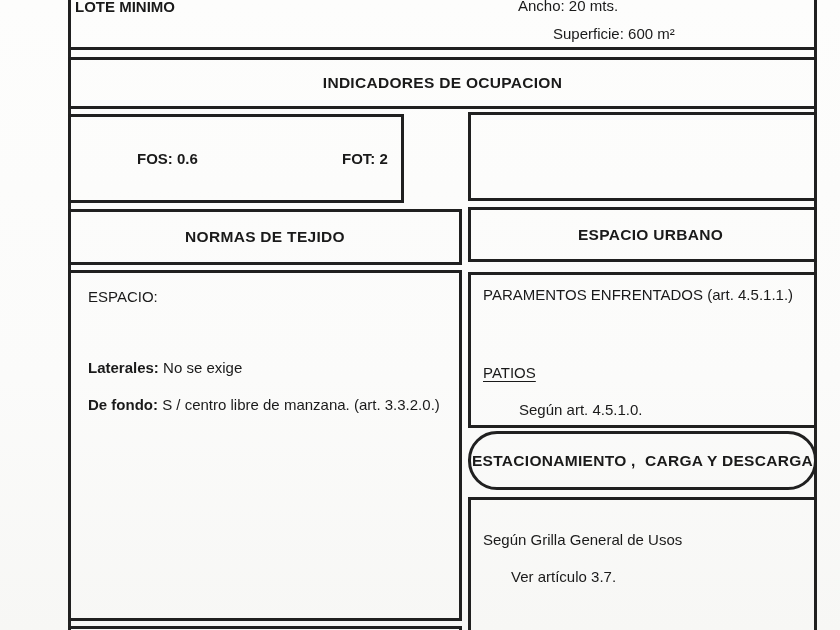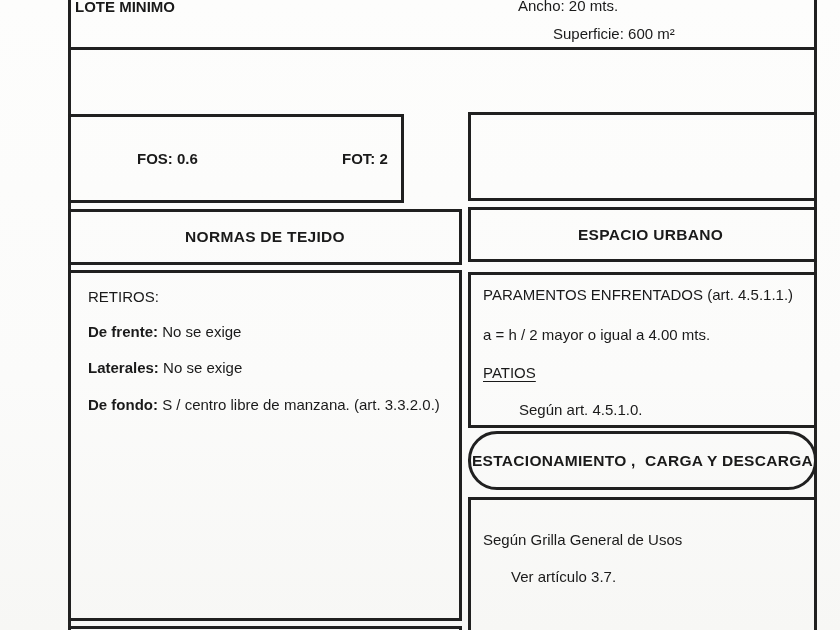--- a/index.html
+++ b/index.html
@@ -71,44 +71,45 @@
 
   <div class="vline left"></div>
   <div class="vline right"></div>
 
   <div class="box" id="box-lote">
     <span class="abs b" style="left:4px; top:4px;">LOTE MINIMO</span>
     <span class="abs" style="left:447px; top:3px;">Ancho: 20 mts.</span>
     <span class="abs" style="left:482px; top:23px;margin-top:8px;">Superficie: 600 m²</span>
   </div>
 
+  <div class="box center-title" id="box-indicadores">
+    <span>INDICADORES DE OCUPACION</span>
+  </div>
 
   <div class="box" id="box-fos">
     <span class="abs b" style="left:66px; top:32px;">FOS: 0.6</span>
     <span class="abs b" style="left:271px; top:32px;">FOT: 2</span>
   </div>
   <div class="box" id="box-vacio"></div>
 
   <div class="box center-title" id="box-normas-hdr">
     <span>NORMAS DE TEJIDO</span>
   </div>
   <div class="box center-title" id="box-espacio-hdr">
     <span>ESPACIO URBANO</span>
   </div>
 
   <div class="box" id="box-retiros">
-    <span class="abs" style="left:17px; top:14px;">RETIROS:</span>
-    <span class="abs" style="left:17px; top:49px;"><b>De frente:</b><span> No se exige</span></span>
+    <span class="abs" style="left:17px; top:14px;">ESPACIO:</span>
     <span class="abs" style="left:17px; top:85px;"><b>Laterales:</b><span> No se exige</span></span>
     <span class="abs" style="left:17px; top:122px;"><b>De fondo:</b><span> S / centro libre de manzana. (art. 3.3.2.0.)</span></span>
   </div>
 
   <div class="box" id="box-paramentos">
     <span class="abs" style="left:12px; top:10px;">PARAMENTOS ENFRENTADOS (art. 4.5.1.1.)</span>
-    <span class="abs" style="left:12px; top:50px;">a = h / 2 mayor o igual a 4.00 mts.</span>
     <span class="abs ul" style="left:12px; top:88px;">PATIOS</span>
     <span class="abs" style="left:12px; top:125px;margin-left:36px;">Según art. 4.5.1.0.</span>
   </div>
 
   <div class="box center-title" id="box-estacion">
     <span>ESTACIONAMIENTO ,  CARGA Y DESCARGA</span>
   </div>
 
   <div class="box" id="box-grilla">
     <span class="abs" style="left:12px; top:30px;">Según Grilla General de Usos</span>

